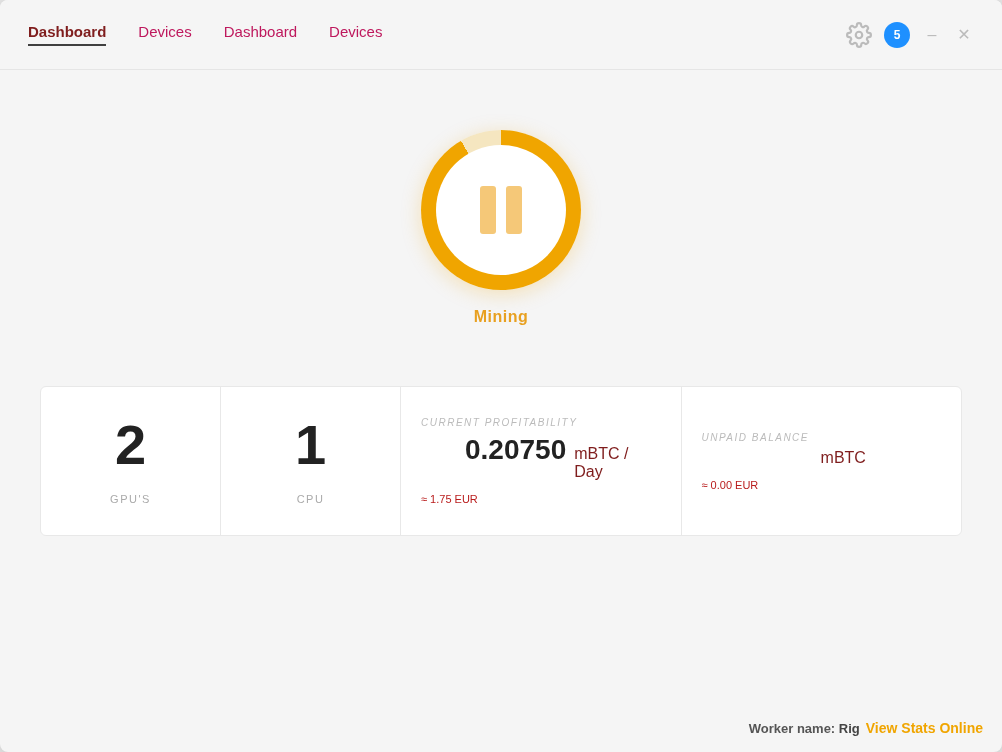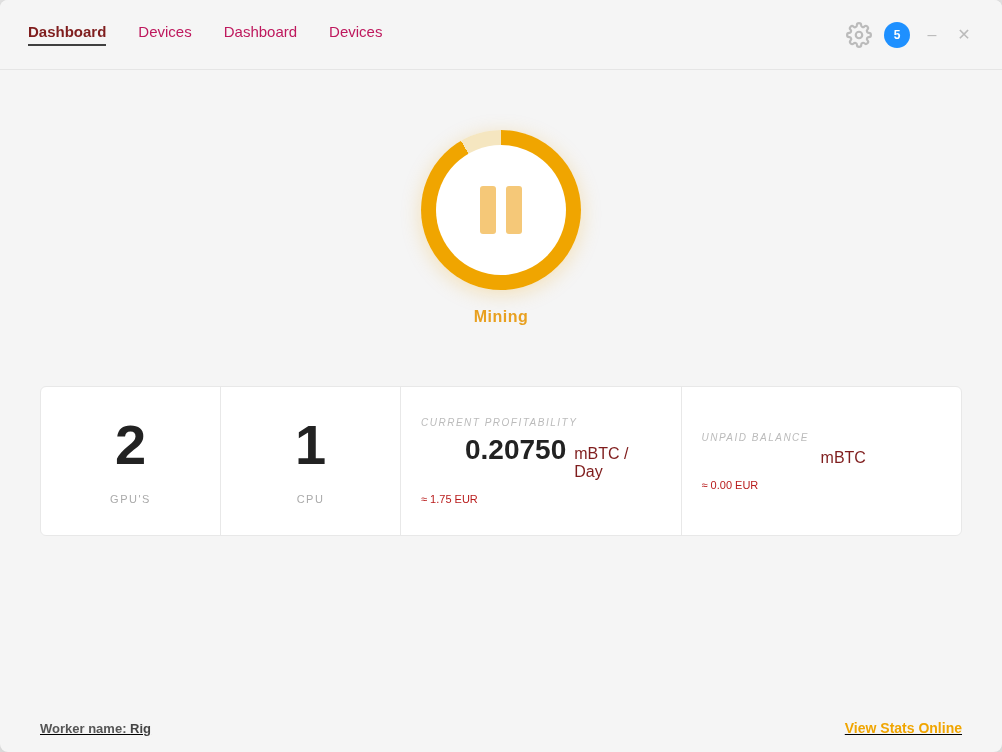--- a/index.html
+++ b/index.html
@@ -206,25 +206,24 @@
       color: #b91c1c;
       margin-top: 12px;
       align-self: flex-start;
     }
     .stat-content-full {
       flex: 1;
     }
     
     .footer {
       display: flex;
-      justify-content: space-between;
-      align-items: center;
-      padding: 16px 40px;
+      justify-content: flex-end;
+      align-items: center;
+      padding: 16px 19px;
       flex-shrink: 0;
-      text-decoration: underline;
     }
     .worker-name {
       font-size: 13px;
       color: #999;
     }
     .worker-name span {
       font-weight: 700;
       color: #555;
     }
     .view-stats-link {

